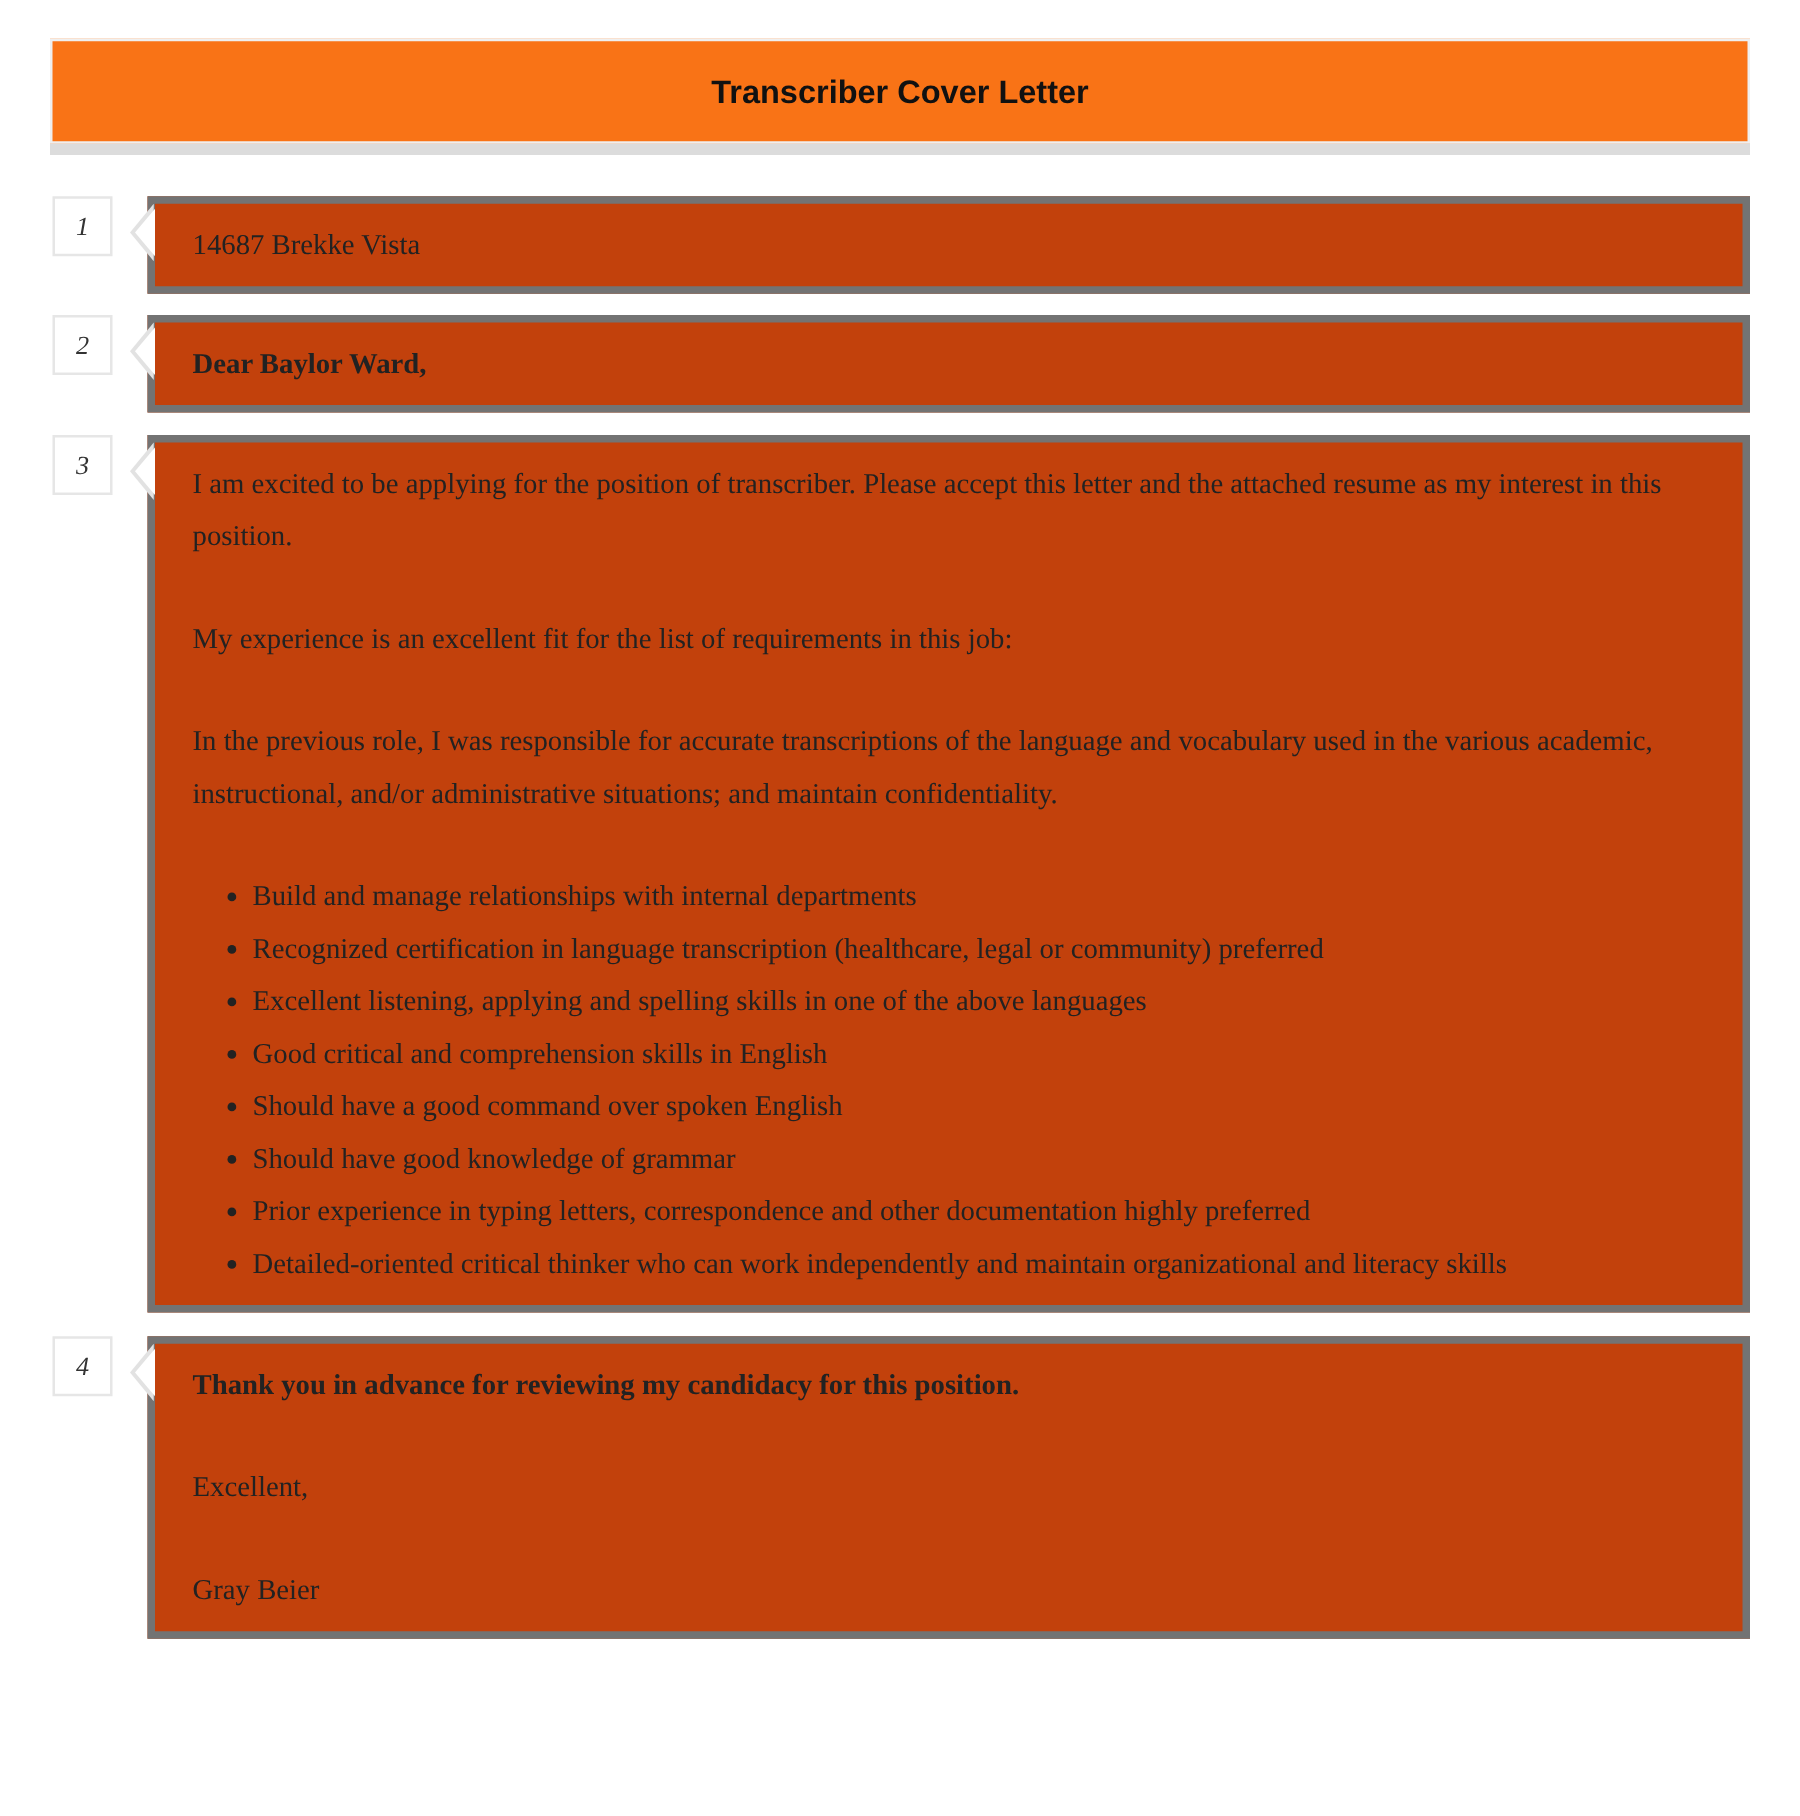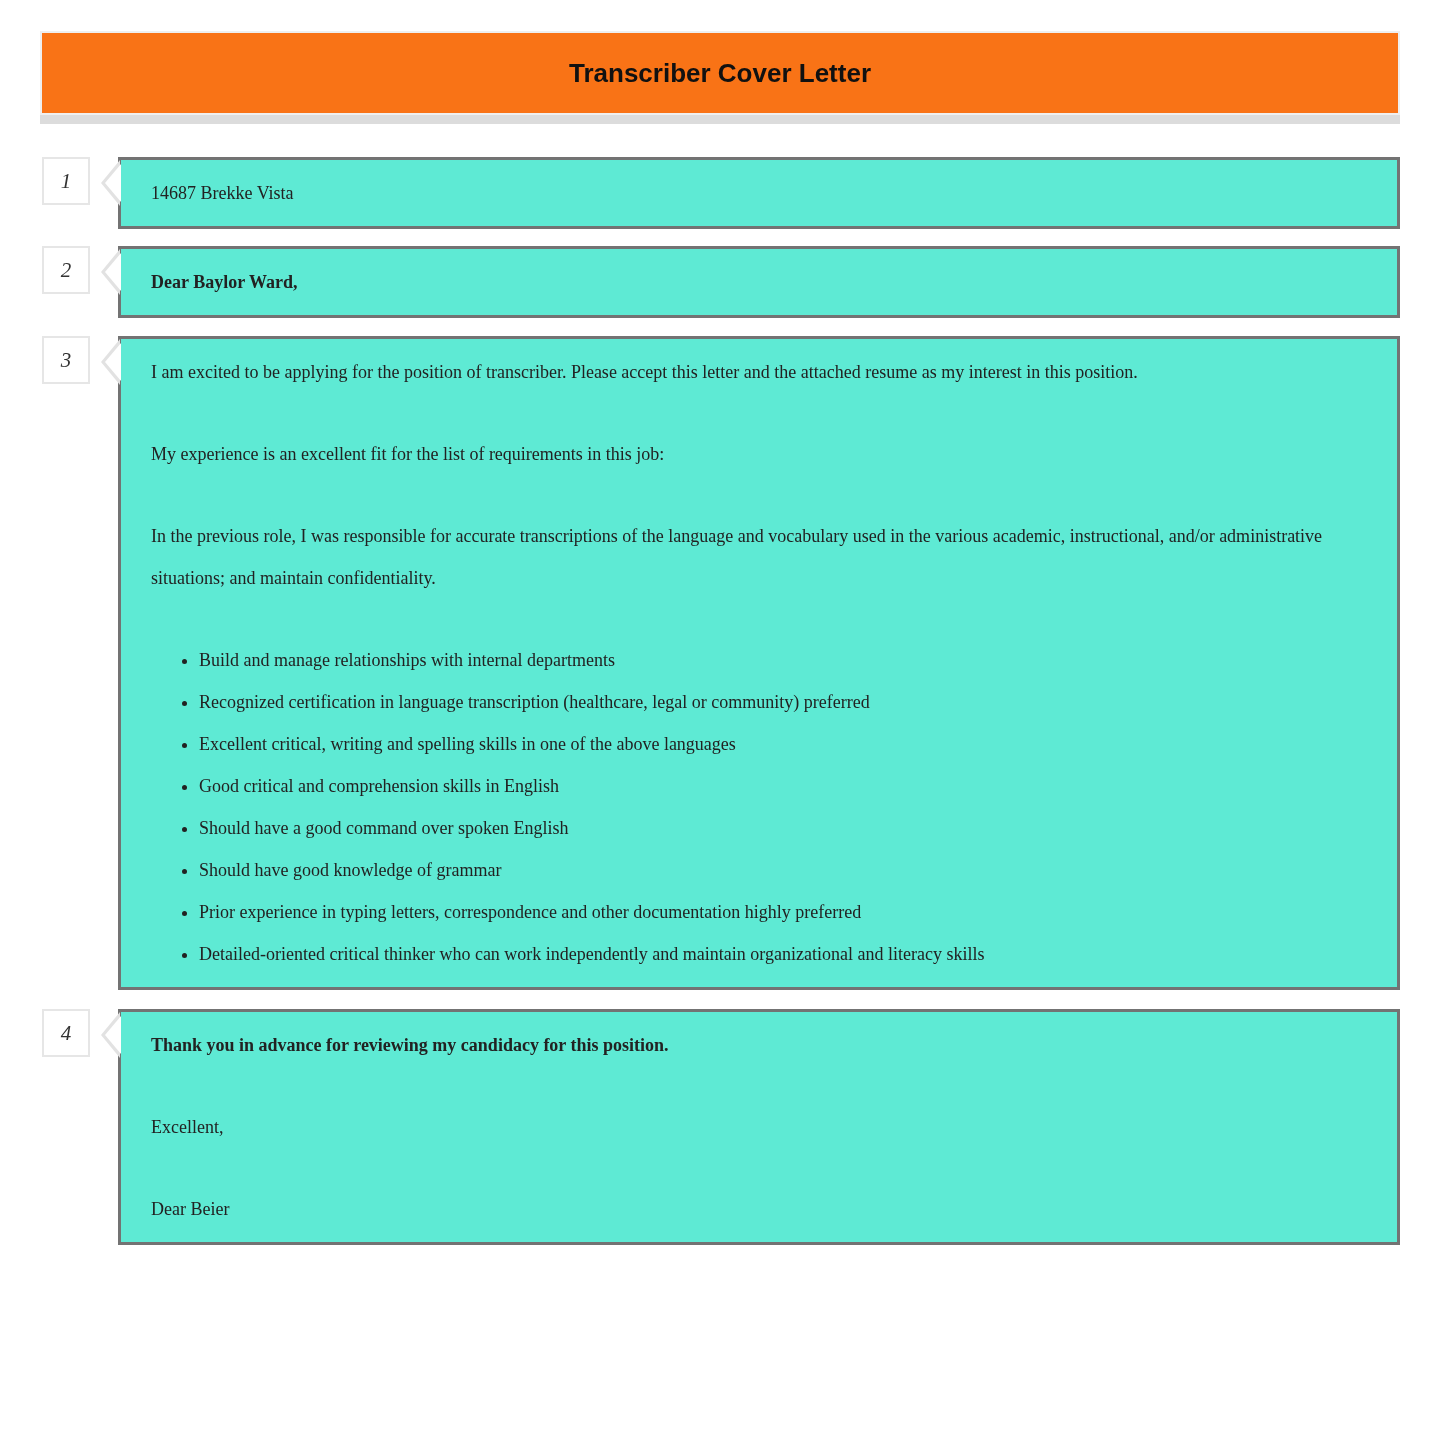--- a/index.html
+++ b/index.html
@@ -44,24 +44,24 @@
     font-style: italic;
     font-size: 21px;
     color: #333333;
     background: #ffffff;
   }
 
   .box {
     position: relative;
     flex: 1;
     margin-left: 28px;
-    border: 3px solid #737373;
-    background: #5eead4;
+    border: 6px solid #737373;
+    background: #c2410c;
     padding: 12px 30px;
-    font-size: 18px;
+    font-size: 23px;
     line-height: 42px;
   }
   
   .box::before {
     content: "";
     position: absolute;
     top: 0; left: -20px;
     border-style: solid;
     border-width: 23px 19px 23px 0;
     border-color: transparent #e2e2e2 transparent transparent;
@@ -112,30 +112,30 @@
 
 <div class="section s3">
   <div class="badge">3</div>
   <div class="box">
     <p class="gap">I am excited to be applying for the position of transcriber. Please accept this letter and the attached resume as my interest in this position.</p>
     <p class="gap">My experience is an excellent fit for the list of requirements in this job:</p>
     <p class="gap">In the previous role, I was responsible for accurate transcriptions of the language and vocabulary used in the various academic, instructional, and/or administrative situations; and maintain confidentiality.</p>
     <ul class="req-list">
       <li>Build and manage relationships with internal departments</li>
       <li>Recognized certification in language transcription (healthcare, legal or community) preferred</li>
-      <li>Excellent critical, writing and spelling skills in one of the above languages</li>
+      <li>Excellent listening, applying and spelling skills in one of the above languages</li>
       <li>Good critical and comprehension skills in English</li>
       <li>Should have a good command over spoken English</li>
       <li>Should have good knowledge of grammar</li>
       <li>Prior experience in typing letters, correspondence and other documentation highly preferred</li>
       <li>Detailed-oriented critical thinker who can work independently and maintain organizational and literacy skills</li>
     </ul>
   </div>
 </div>
 
 <div class="section s4">
   <div class="badge">4</div>
   <div class="box">
     <p class="bold gap">Thank you in advance for reviewing my candidacy for this position.</p>
     <p class="gap">Excellent,</p>
-    <p>Dear Beier</p>
+    <p>Gray Beier</p>
   </div>
 </div>
 
 </body></html>

